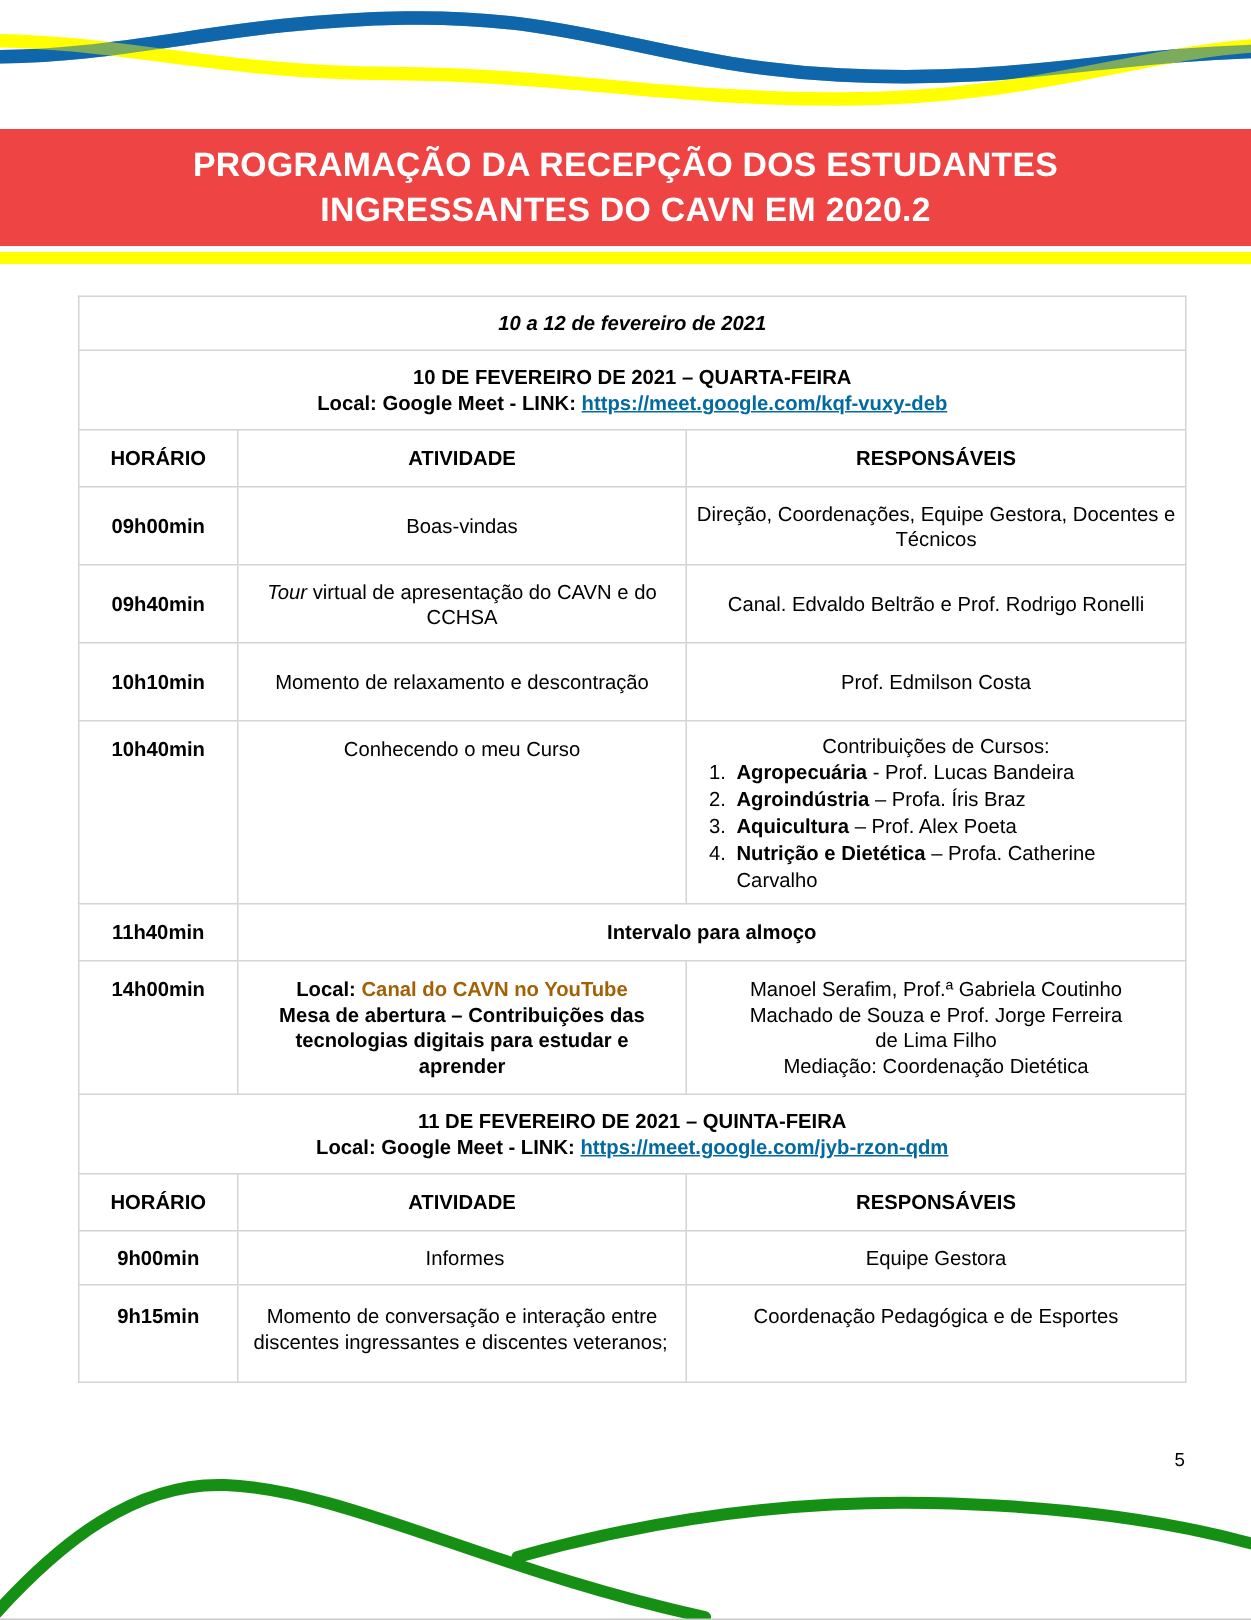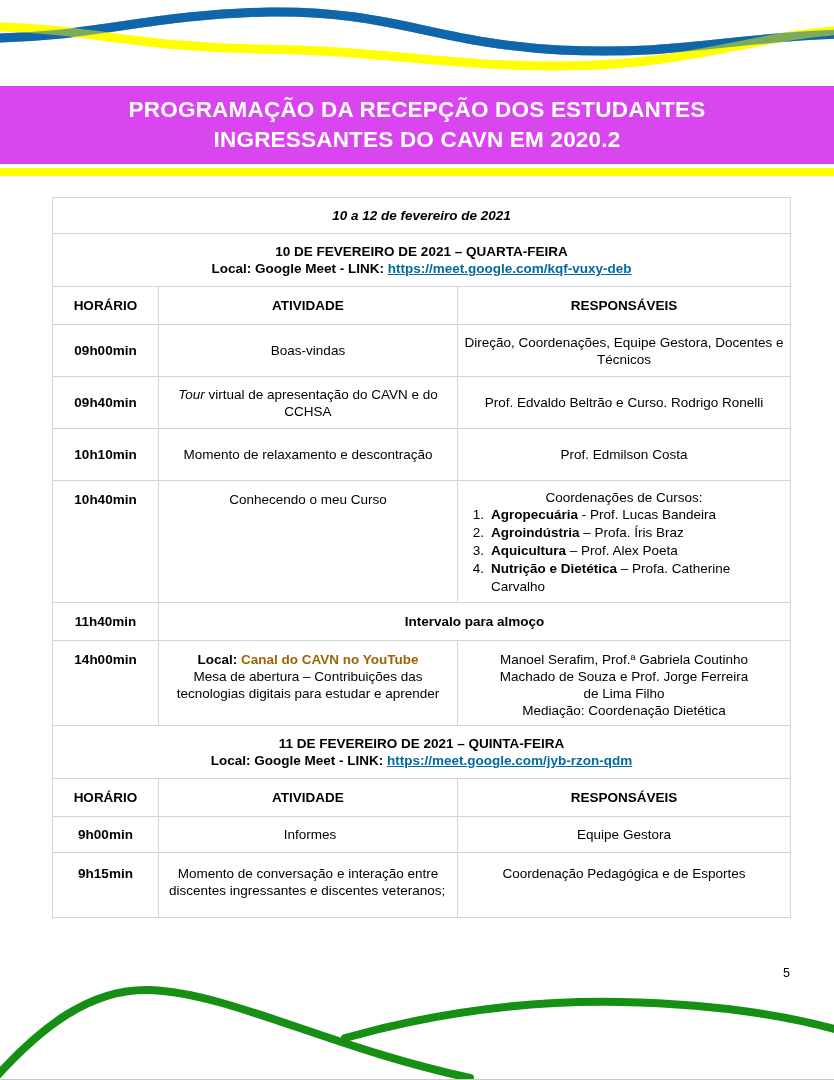--- a/index.html
+++ b/index.html
@@ -26,21 +26,21 @@
     display: block;
   }
 
   
   .title-banner {
     position: absolute;
     top: 86px;
     left: 0;
     width: 834px;
     height: 78px;
-    background: #d946ef;
+    background: #ef4444;
     display: flex;
     flex-direction: column;
     align-items: center;
     justify-content: center;
     box-sizing: border-box;
   }
   .title-banner .line {
     color: #ffffff;
     font-weight: bold;
     font-size: 22.5px;
@@ -153,21 +153,21 @@
   ol.courses li .body b { font-weight: bold; }
 
   .local-block { display: block; }
   .local-label { font-weight: bold; }
   .yt-link {
     color: #a16207;
     font-weight: bold;
   }
   .local-sub {
     display: block;
-    font-weight: normal;
+    font-weight: bold;
   }
 
   
   .page-number {
     position: absolute;
     top: 966px;
     left: 0;
     width: 790px;
     text-align: right;
     font-size: 12.5px;
@@ -235,34 +235,34 @@
 
       <tr class="tall">
         <td class="time-cell">09h00min</td>
         <td>Boas-vindas</td>
         <td>Direção, Coordenações, Equipe Gestora, Docentes e Técnicos</td>
       </tr>
 
       <tr class="tall">
         <td class="time-cell">09h40min</td>
         <td><span class="italic-word">Tour</span><span> virtual de apresentação do CAVN e do CCHSA</span></td>
-        <td>Prof. Edvaldo Beltrão e Curso. Rodrigo Ronelli</td>
+        <td>Canal. Edvaldo Beltrão e Prof. Rodrigo Ronelli</td>
       </tr>
 
       <tr class="tall">
         <td class="time-cell">10h10min</td>
         <td>Momento de relaxamento e descontração</td>
         <td>Prof. Edmilson Costa</td>
       </tr>
 
       <tr>
         <td class="time-cell" style="vertical-align:top;padding-top:10px;">10h40min</td>
         <td style="vertical-align:top;padding-top:10px;">Conhecendo o meu Curso</td>
         <td style="vertical-align:top;padding-top:8px;">
-          <span class="course-head">Coordenações de Cursos:</span>
+          <span class="course-head">Contribuições de Cursos:</span>
           <ol class="courses" id="courses-list"><li>
                 <span class="num">1.</span>
                 <span class="body"><b>Agropecuária</b><span> -  Prof. Lucas Bandeira</span></span>
               </li><li>
                 <span class="num">2.</span>
                 <span class="body"><b>Agroindústria</b><span> – Profa. Íris Braz</span></span>
               </li><li>
                 <span class="num">3.</span>
                 <span class="body"><b>Aquicultura</b><span> – Prof. Alex Poeta</span></span>
               </li><li>

